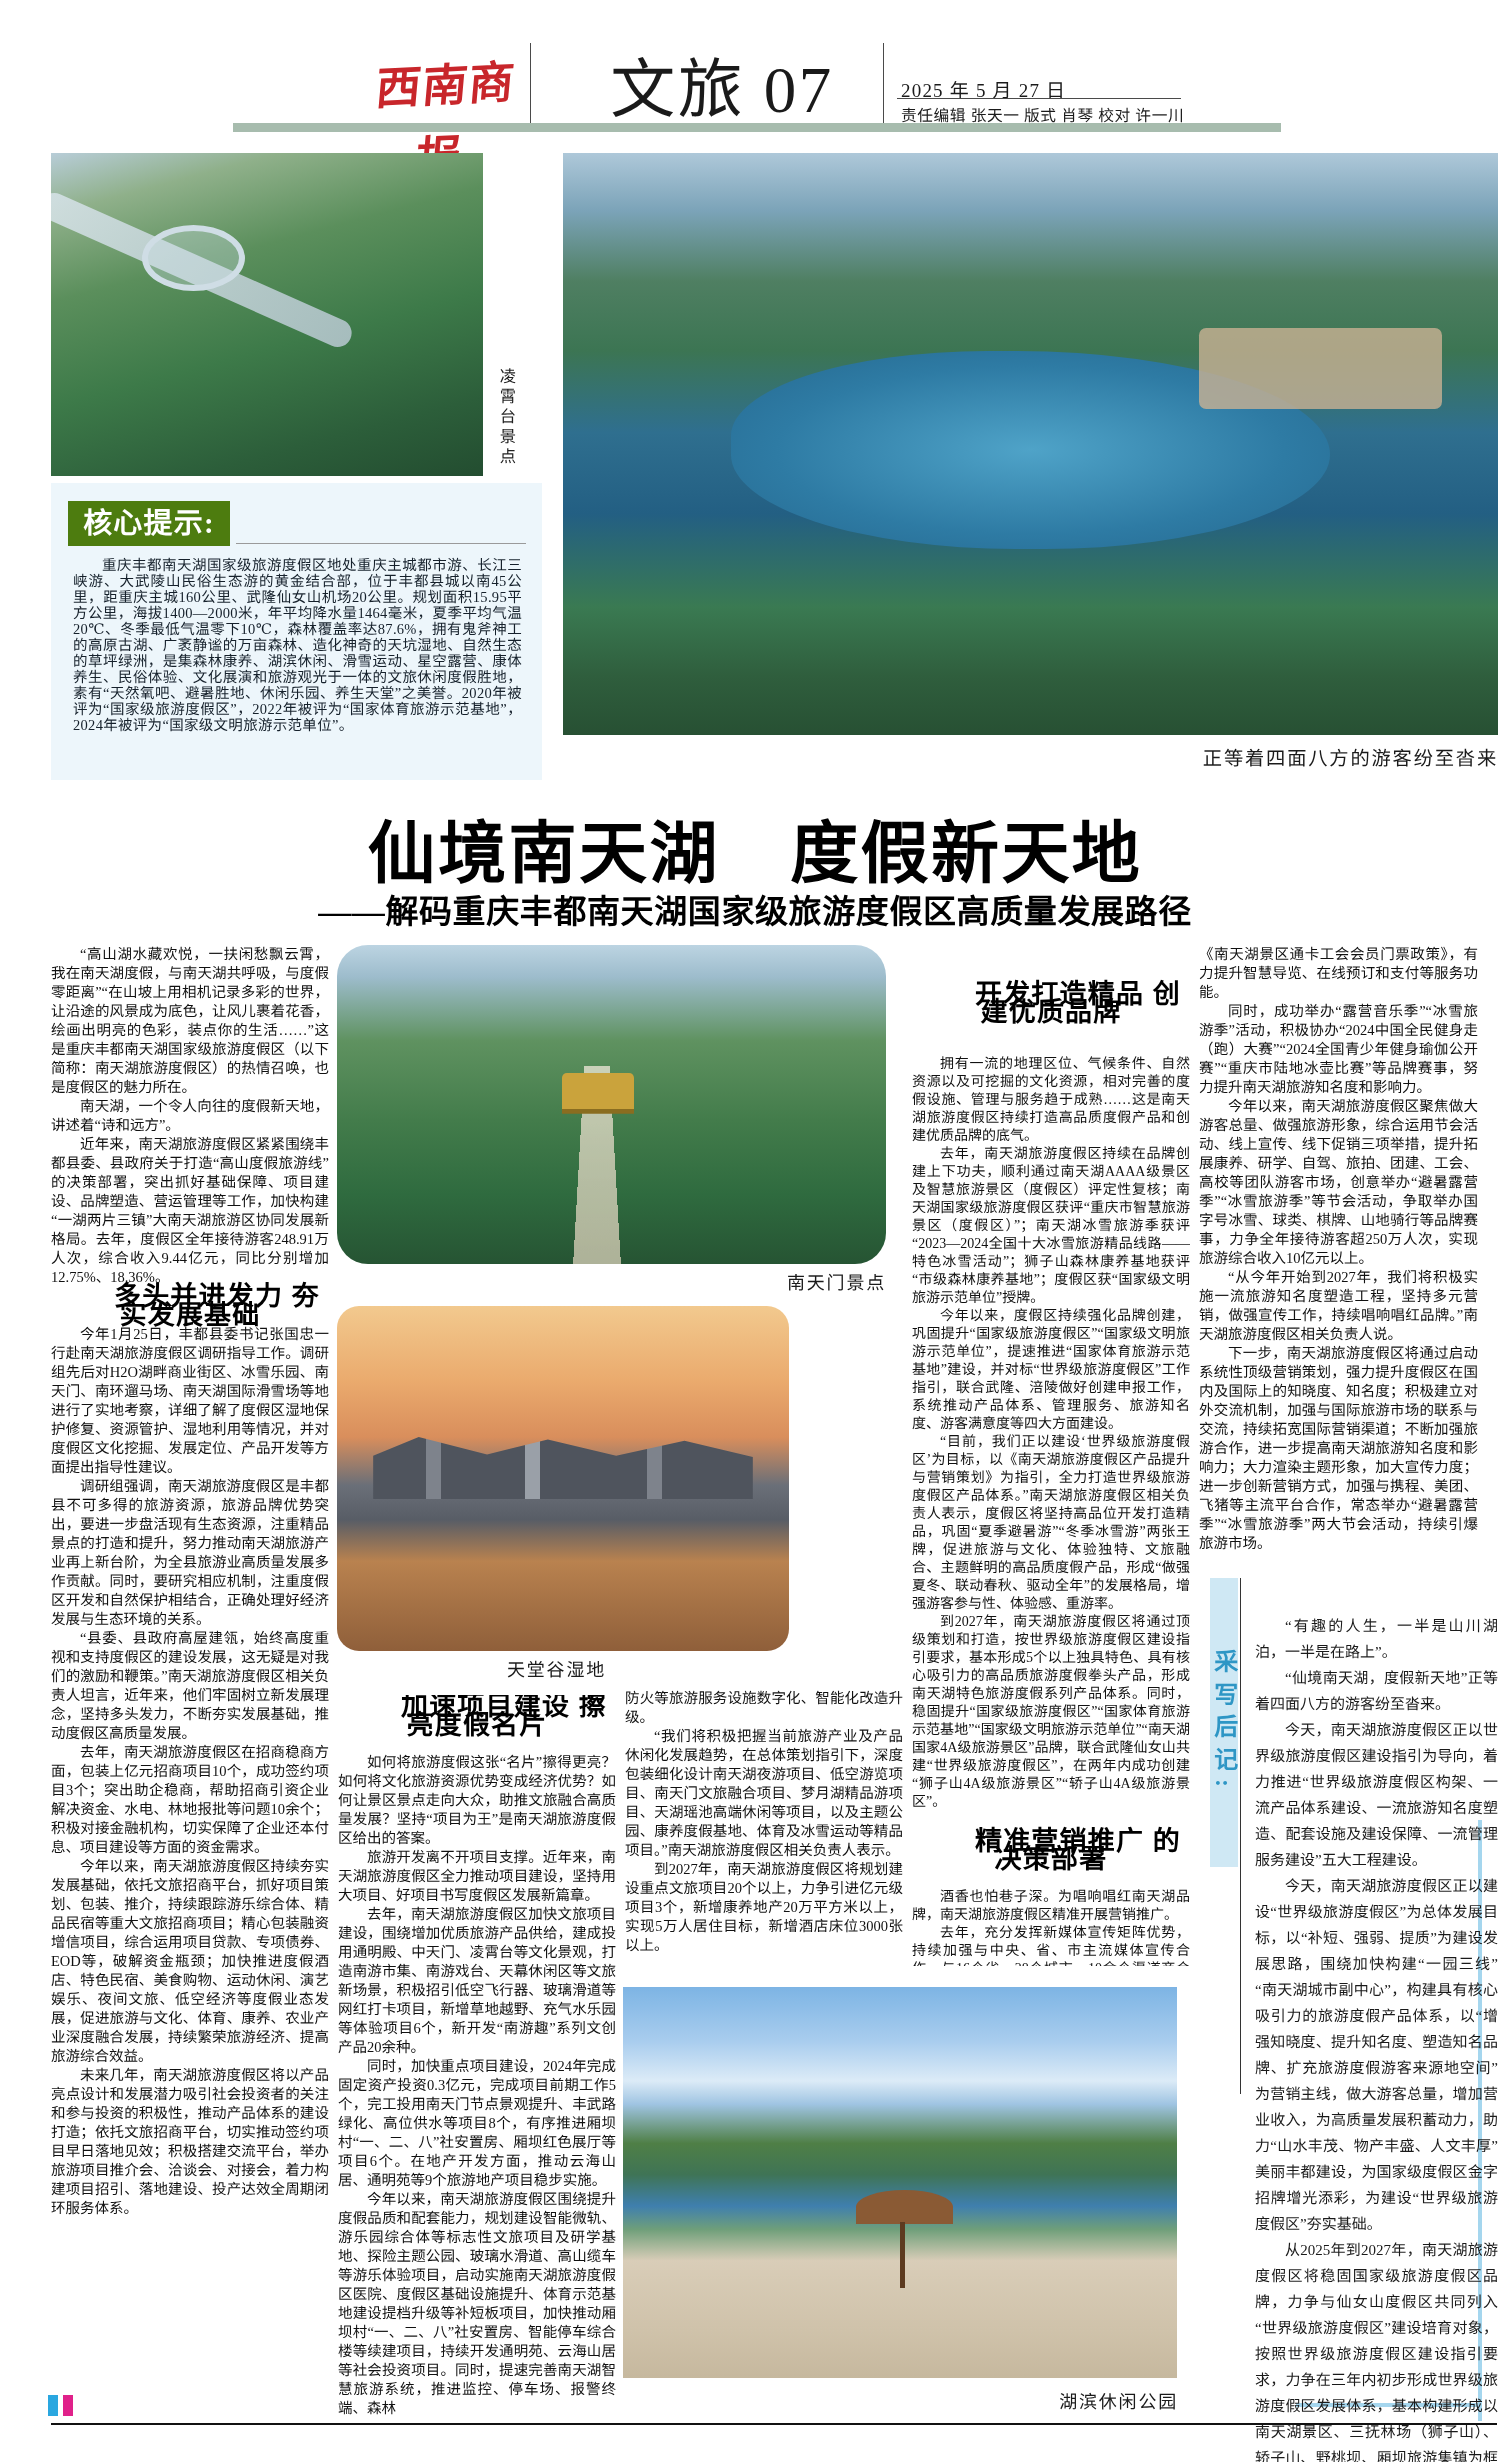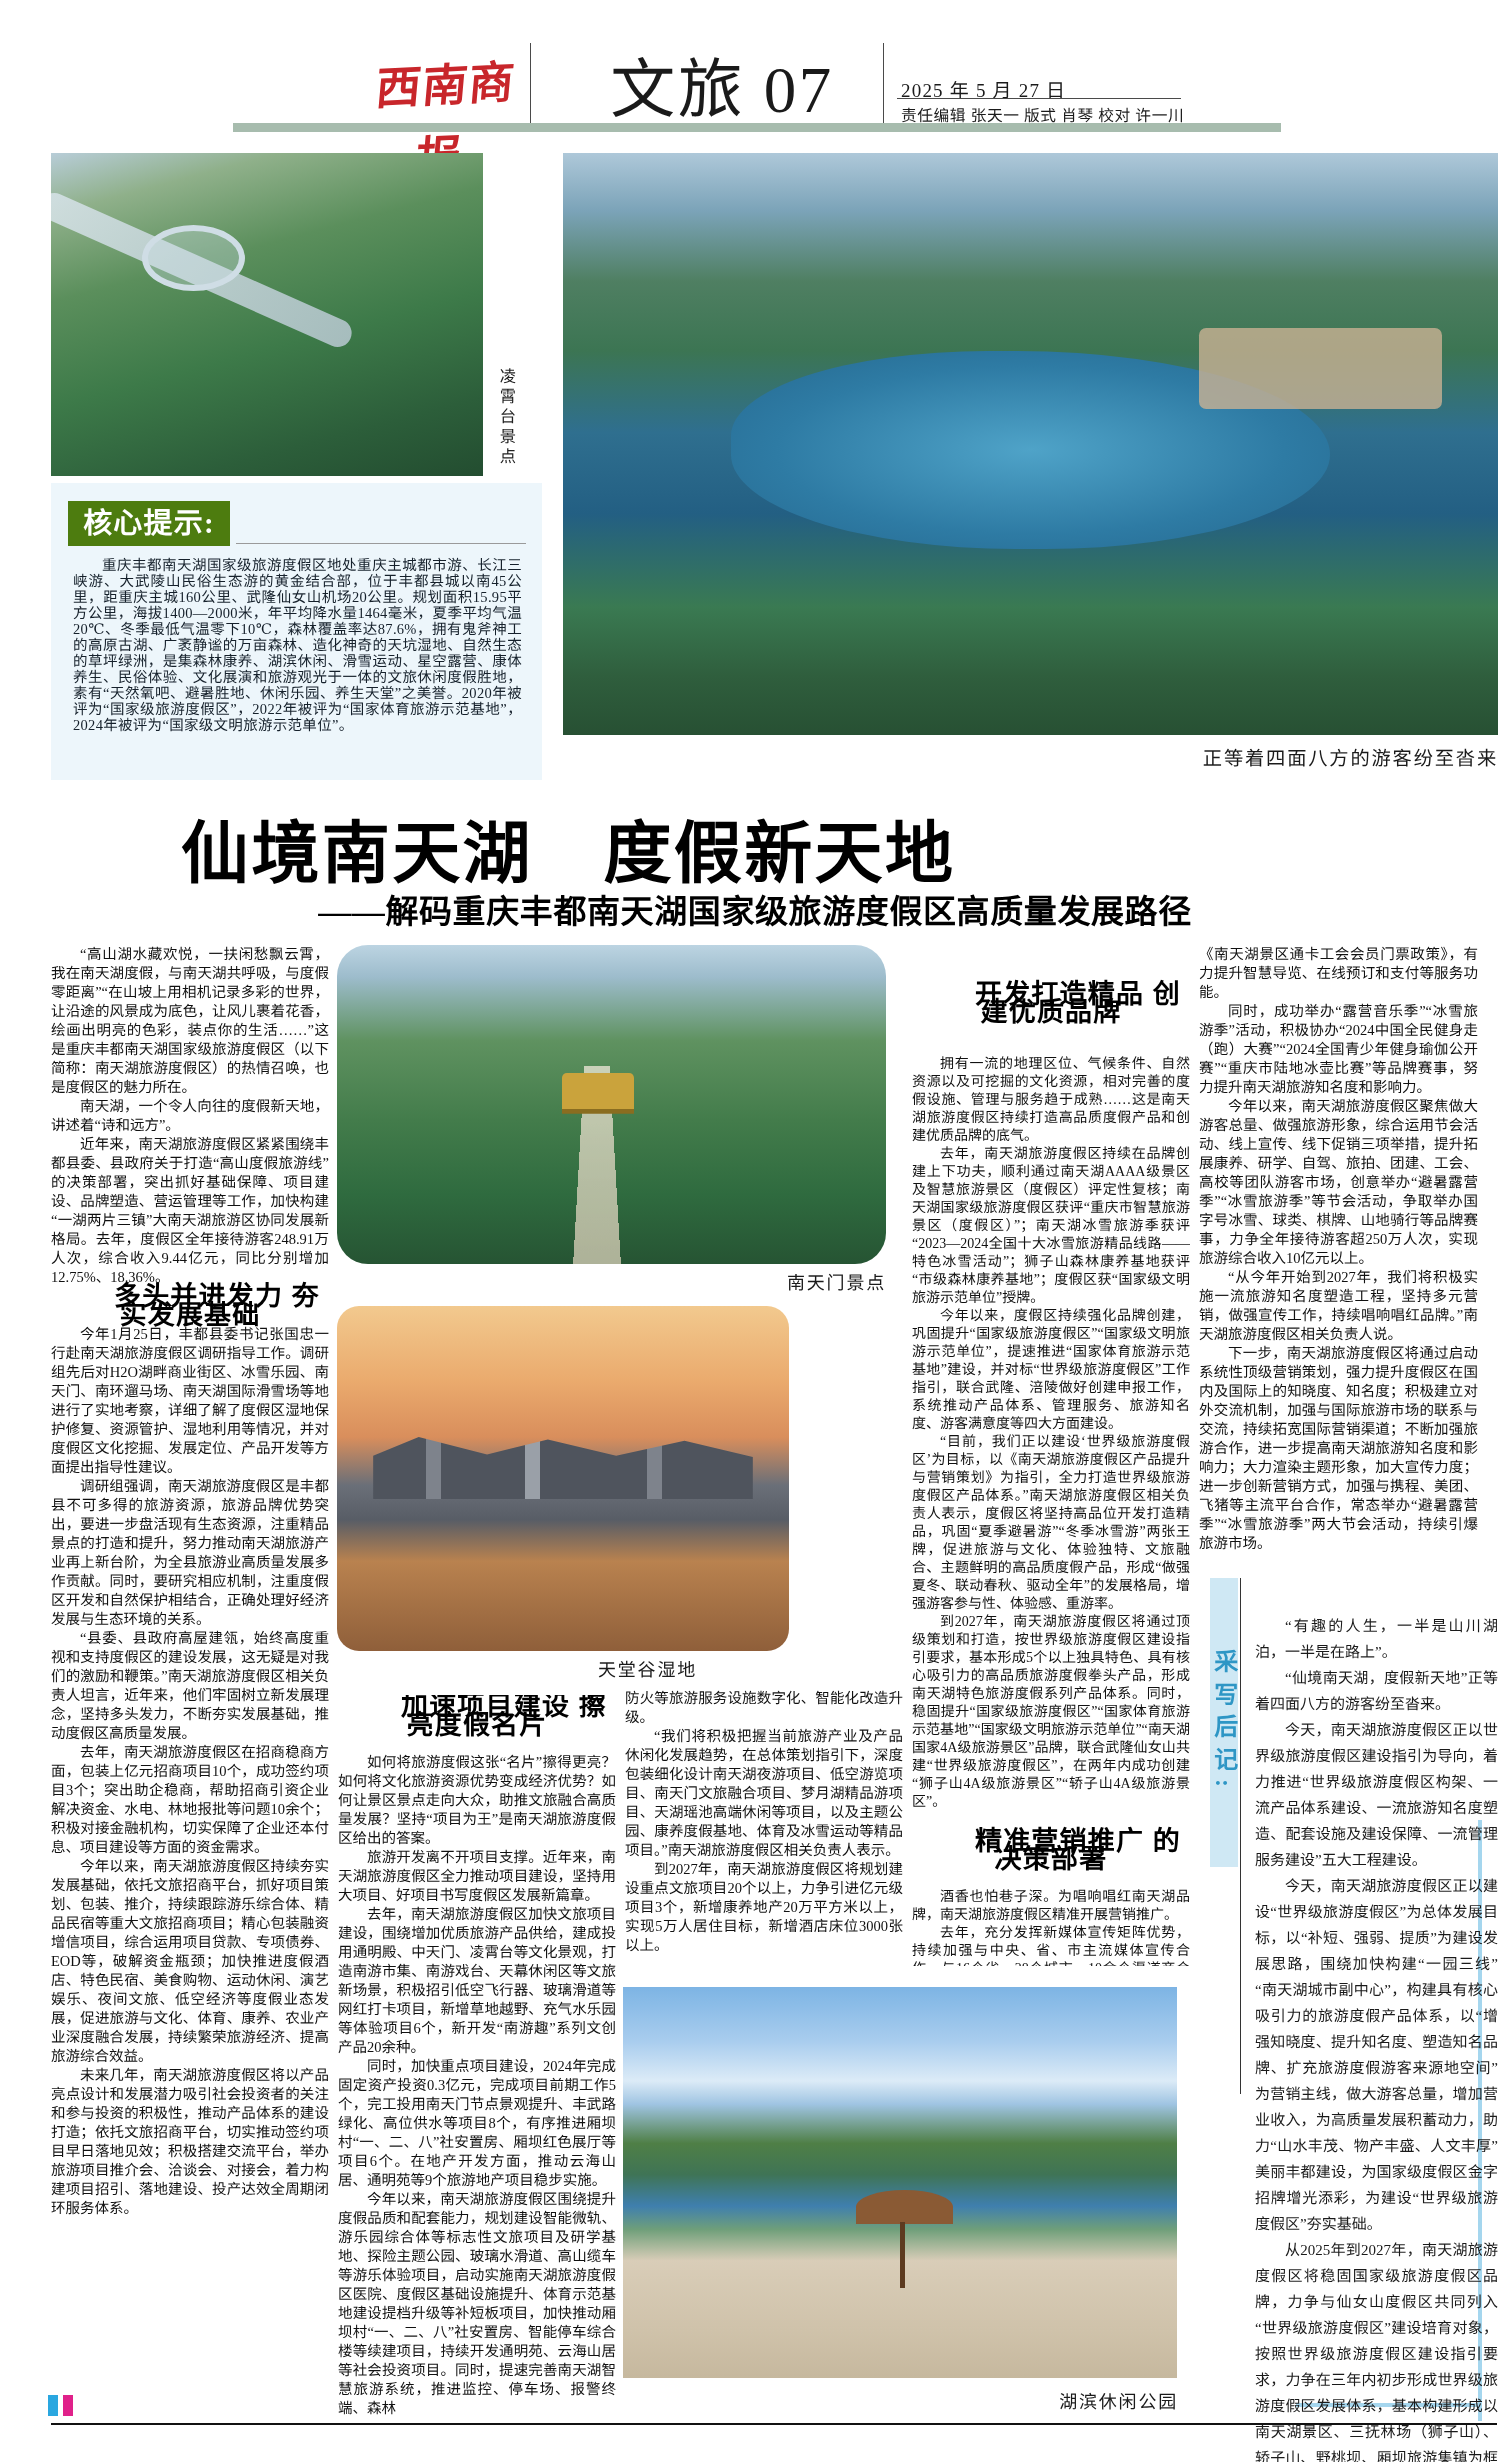--- a/index.html
+++ b/index.html
@@ -35,35 +35,35 @@
   .ph-ntm .road{position:absolute;left:44%;top:18%;width:36px;height:100%;background:
       linear-gradient(180deg,#e7e3d2,#c9c2a8);transform:perspective(181px) rotateX(30deg);opacity:.8;}
   .ph-ntm .temple{position:absolute;left:41%;top:40%;width:72px;height:36px;background:#caa33c;border-radius:4.8px 4.8px 0 0;
       box-shadow:0 4.8px 0 #8a6d20;}
   .cap-ntm{left:604px;top:1268px;width:282px;text-align:right;font-size:18px;letter-spacing:1.8px;}
   .ph-wet{left:337px;top:1306px;width:452px;height:345px;border-radius:22px;
       background:linear-gradient(180deg,#f2c98e 0%,#eaaa6d 22%,#d98e5c 38%,#6a6f78 52%,#585d66 62%,#b9824f 74%,#8f5f3a 100%);}
   .ph-wet .bldg{position:absolute;left:8%;top:38%;width:84%;height:18%;background:
       linear-gradient(90deg,#4f545d 0 14%,#7e838c 14% 18%,#4f545d 18% 40%,#9aa0a8 40% 44%,#4f545d 44% 72%,#7e838c 72% 76%,#4f545d 76% 100%);
       clip-path:polygon(0 100%,0 30%,12% 0,30% 28%,46% 4%,64% 30%,82% 6%,100% 32%,100% 100%);}
-  .cap-wet{left:507px;top:1655px;width:281px;text-align:center;font-size:18px;letter-spacing:1.8px;}
+  .cap-wet{left:507px;top:1655px;width:281px;text-align:left;font-size:18px;letter-spacing:1.8px;}
   .ph-beach{left:623px;top:1987px;width:554px;height:391px;
       background:linear-gradient(180deg,#7db4e4 0%,#a9cdee 14%,#dcebf7 24%,#9fc4e2 30%,#4f7f46 40%,#3f7456 48%,#3f7fae 56%,#6f9f7a 62%,#d9cdb8 70%,#cfc2aa 88%,#c6b89e 100%);}
   .ph-beach .umbrella{position:absolute;left:42%;top:52%;width:97px;height:34px;background:#8a5a34;border-radius:50% 50% 0 0;}
   .ph-beach .pole{position:absolute;left:50%;top:60%;width:4.8px;height:66px;background:#5d3b20;}
   .cap-beach{left:876px;top:2387px;width:302px;text-align:right;font-size:18px;letter-spacing:1.8px;}
   
   .core-box{left:51px;top:483px;width:491px;height:297px;background:#edf6fb;}
   .core-label{position:absolute;left:17px;top:18px;width:162px;height:45px;background:#4d7c0f;color:#ffffff;
       font-weight:900;font-size:29px;line-height:45px;text-align:center;letter-spacing:1.2px;}
   .core-rule{position:absolute;left:185px;top:60px;width:290px;height:1.2px;background:#9a9a9a;}
   .core-text{position:absolute;left:22px;top:74px;width:449px;font-size:14.5px;line-height:16px;
       text-align:justify;text-indent:2em;letter-spacing:0.3px;color:#15202b;}
   
-  .hl-title{left:181px;top:798px;width:1148px;text-align:left;font-family:"Liberation Sans","DejaVu Sans",sans-serif;
+  .hl-title{left:181px;top:798px;width:1148px;text-align:center;font-family:"Liberation Sans","DejaVu Sans",sans-serif;
       font-size:68px;font-weight:900;letter-spacing:2.4px;color:#000;}
   .hl-sub{left:181px;top:885px;width:1148px;text-align:center;font-size:33px;font-weight:700;letter-spacing:0.6px;color:#000;}
   
   .bodycol{font-size:14.5px;line-height:19px;text-align:justify;overflow:hidden;color:#111;}
   .bodycol p{margin:0;text-indent:2em;}
   .bodycol p.noindent{text-indent:0;}
   .sec-head{font-family:"Liberation Sans","DejaVu Sans",sans-serif;font-weight:900;font-size:27px;
       text-align:center;letter-spacing:1.2px;margin:15.7px 0 18px;text-indent:0;color:#000;}
   .col1{left:51px;top:945px;width:278px;height:1477px;}
   .col2{left:338px;top:1695px;width:278px;height:727px;}

